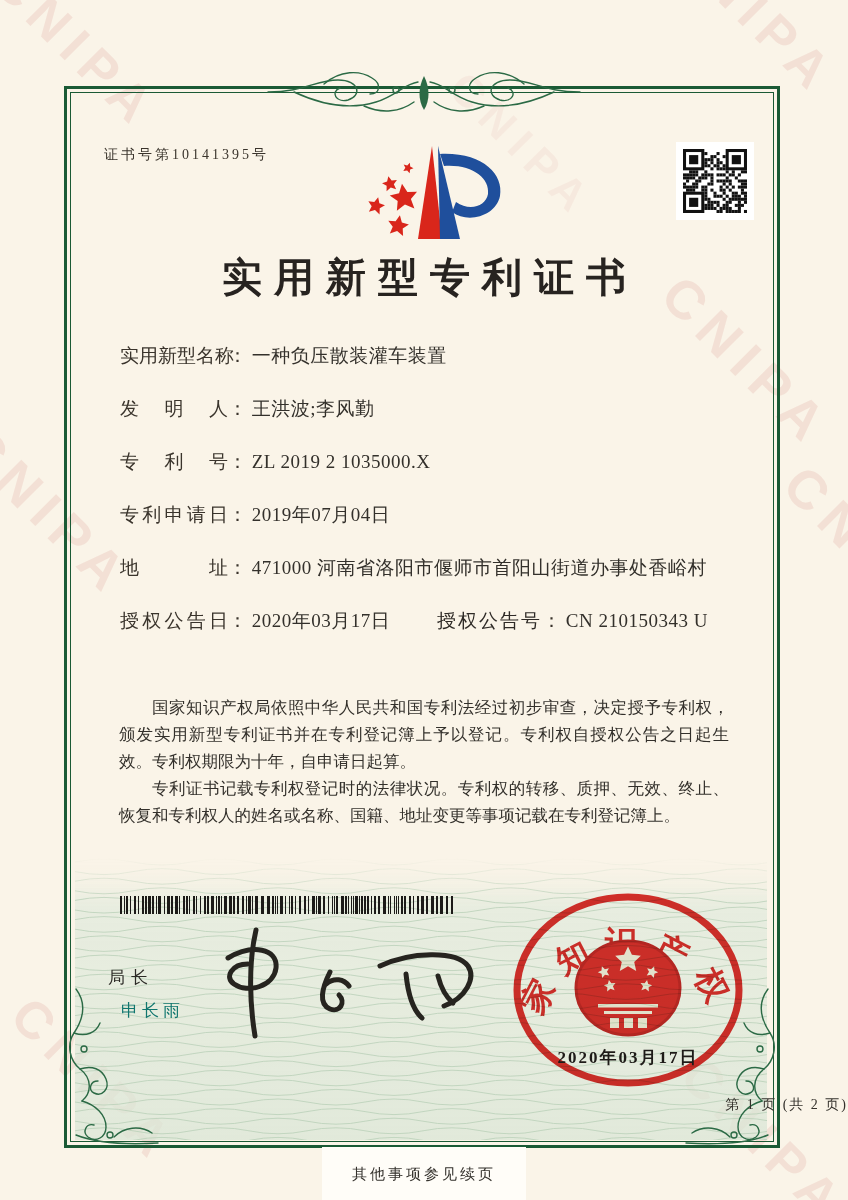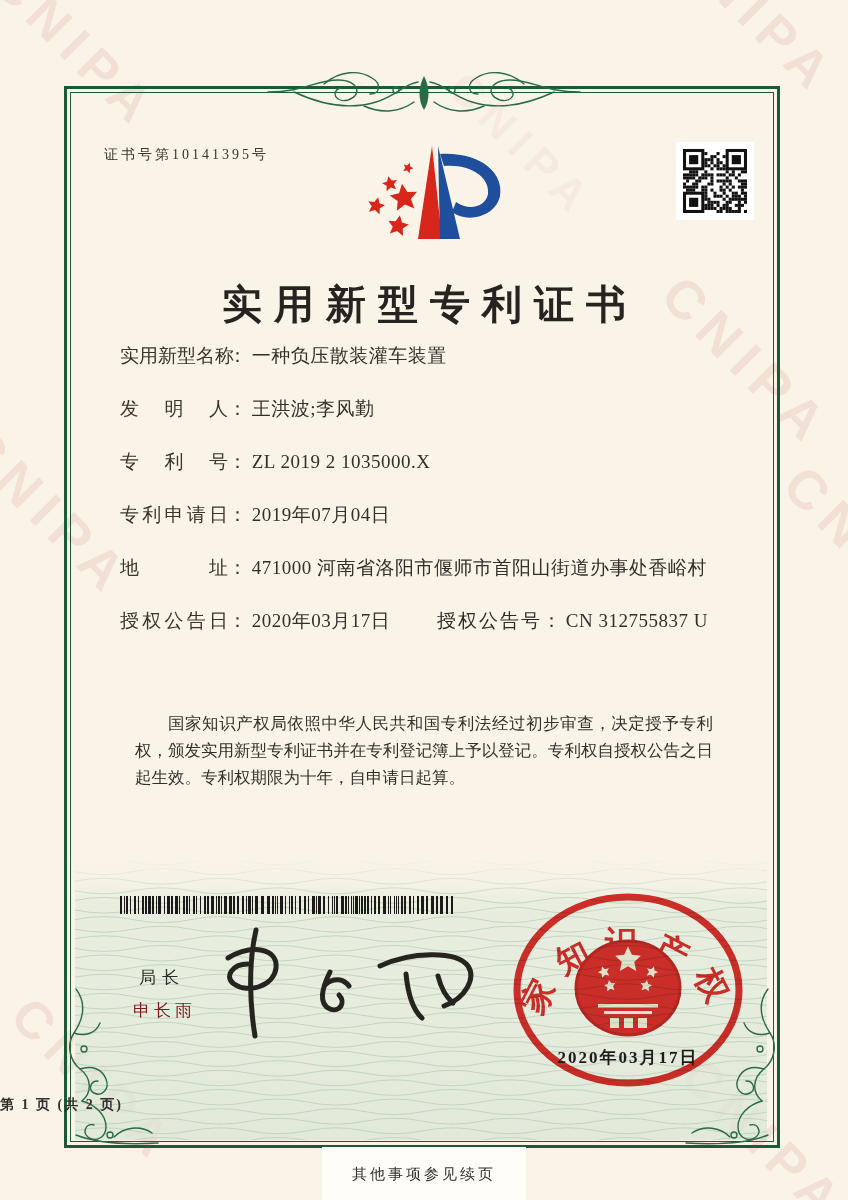--- a/index.html
+++ b/index.html
@@ -23,52 +23,52 @@
              mask-image:linear-gradient(180deg,transparent 0,#000 42px);}
   .wave-zone svg{display:block;}
 
   .cert-no{position:absolute;left:104px;top:146px;font-size:14px;letter-spacing:3px;color:#3a342c;}
 
   .logo-box{position:absolute;left:352px;top:136px;width:170px;height:118px;}
 
   .qr-box{position:absolute;left:676px;top:142px;background:#fff;padding:7px;line-height:0;}
 
   .title{position:absolute;left:0;top:250px;width:100%;text-align:center;
-         font-size:40px;font-weight:bold;letter-spacing:12px;color:#272320;text-indent:12px;margin-top:27px;}
+         font-size:40px;font-weight:bold;letter-spacing:12px;color:#272320;text-indent:12px;}
 
   
   .fields{position:absolute;left:120px;top:344px;width:620px;font-size:19px;}
   .frow{margin-bottom:30px;line-height:23px;white-space:nowrap;}
   .flabel{display:inline-block;width:108px;text-align:justify;text-align-last:justify;
           vertical-align:top;color:#3a342c;}
   .fcolon{color:#3a342c;}
   .fvalue{color:#33302b;letter-spacing:.5px;}
   .fpair2{margin-left:42px;}
 
   .bodytext{position:absolute;left:119px;top:694px;width:610px;font-size:16.5px;
             line-height:27px;text-align:justify;color:#33302b;}
-  .bodytext p{margin:16px;text-indent:2em;}
+  .bodytext p{margin:0;text-indent:2em;}
 
   
   .barcode{position:absolute;left:120px;top:896px;line-height:0;}
 
-  .signer-title{position:absolute;left:139px;top:966px;font-size:17px;letter-spacing:6px;
+  .signer-title{position:absolute;left:108px;top:966px;font-size:17px;letter-spacing:6px;
                 font-family:"Liberation Sans","DejaVu Sans",sans-serif;color:#2c2a26;}
   .signer-name{position:absolute;left:121px;top:999px;font-size:17px;letter-spacing:4px;
-               font-family:"Liberation Sans","DejaVu Sans",sans-serif;color:#7f1d1d;margin-left:12px;}
+               font-family:"Liberation Sans","DejaVu Sans",sans-serif;color:#0f766e;}
   .signature{position:absolute;left:212px;top:922px;}
 
   
   .stamp{position:absolute;left:506px;top:888px;width:244px;height:204px;}
   .stamp svg{position:absolute;left:0;top:0;mix-blend-mode:multiply;opacity:.92;}
   .stamp-date{position:absolute;left:8px;top:158px;width:228px;text-align:center;
               font-size:17px;letter-spacing:2px;color:#1e1b18;font-weight:bold;}
 
-  .page-info{position:absolute;left:0;top:1096px;width:100%;text-align:left;
-             font-size:14px;letter-spacing:2px;color:#33302b;font-weight:bold;}
+  .page-info{position:absolute;left:0;top:1096px;width:100%;text-align:right;
+             font-size:14px;letter-spacing:2px;color:#33302b;}
 
   .footer-note{position:absolute;left:50%;top:1147px;transform:translateX(-50%);
                background:#fffdf8;padding:18px 30px;font-size:15px;letter-spacing:3px;color:#33302b;}
 
   .orn{stroke:#2b6a45;fill:none;stroke-width:1.4;stroke-linecap:round;}
   .ornf{fill:#2b6a45;stroke:none;}
 </style>
 </head>
 <body>
 
@@ -375,27 +375,28 @@
   </div>
   <div class="frow">
     <span class="flabel">地址</span><span class="fcolon">：</span>
     <span class="fvalue">471000 河南省洛阳市偃师市首阳山街道办事处香峪村</span>
   </div>
   <div class="frow">
     <span class="flabel">授权公告日</span><span class="fcolon">：</span>
     <span class="fvalue">2020年03月17日</span>
     <span class="fpair2">
       <span style="letter-spacing:2px;margin-top:40px;">授权公告号</span><span class="fcolon">：</span>
-      <span class="fvalue">CN 312755837 U</span>
+      <span class="fvalue">CN 210150343 U</span>
     </span>
   </div>
 </div>
 
 <div class="bodytext">
   <p>国家知识产权局依照中华人民共和国专利法经过初步审查，决定授予专利权，颁发实用新型专利证书并在专利登记簿上予以登记。专利权自授权公告之日起生效。专利权期限为十年，自申请日起算。</p>
+  <p>专利证书记载专利权登记时的法律状况。专利权的转移、质押、无效、终止、恢复和专利权人的姓名或名称、国籍、地址变更等事项记载在专利登记簿上。</p>
 </div>
 
 <div class="barcode">
   <svg id="bars" width="340" height="18" xmlns="http://www.w3.org/2000/svg">
       <rect x="0" y="0" width="2" height="18" fill="#1c1a18"></rect>
       <rect x="4" y="0" width="1" height="18" fill="#1c1a18"></rect>
       <rect x="6" y="0" width="2" height="18" fill="#1c1a18"></rect>
       <rect x="10" y="0" width="1" height="18" fill="#1c1a18"></rect>
       <rect x="14" y="0" width="2" height="18" fill="#1c1a18"></rect>
       <rect x="18" y="0" width="1" height="18" fill="#1c1a18"></rect>

